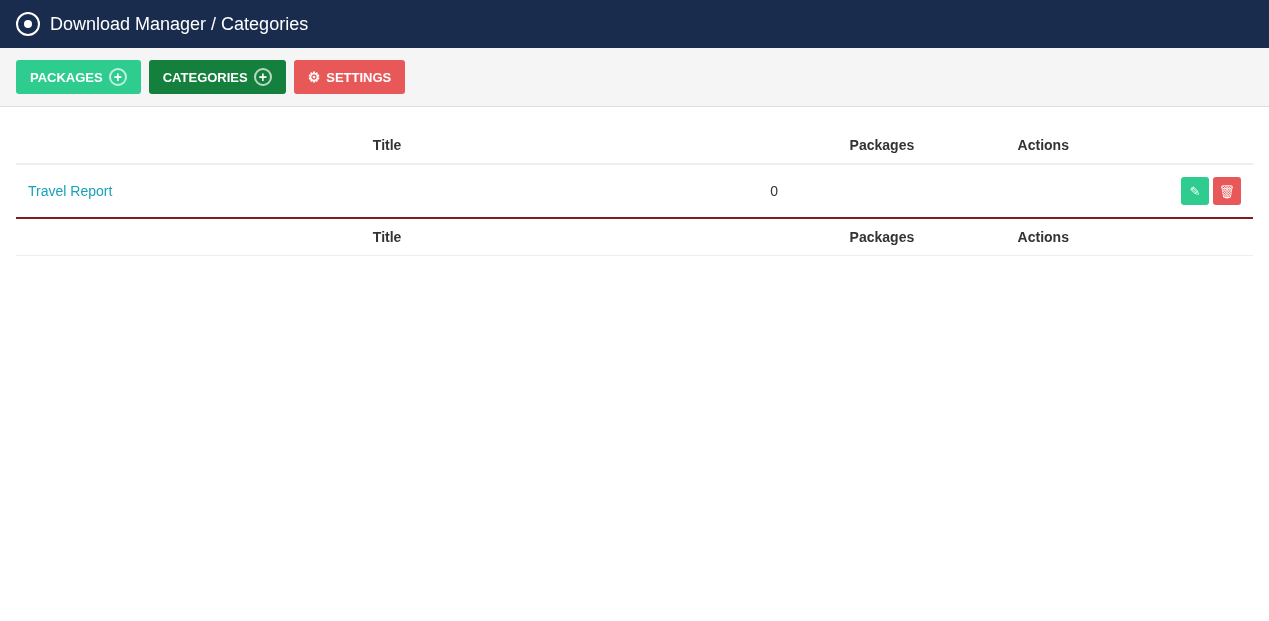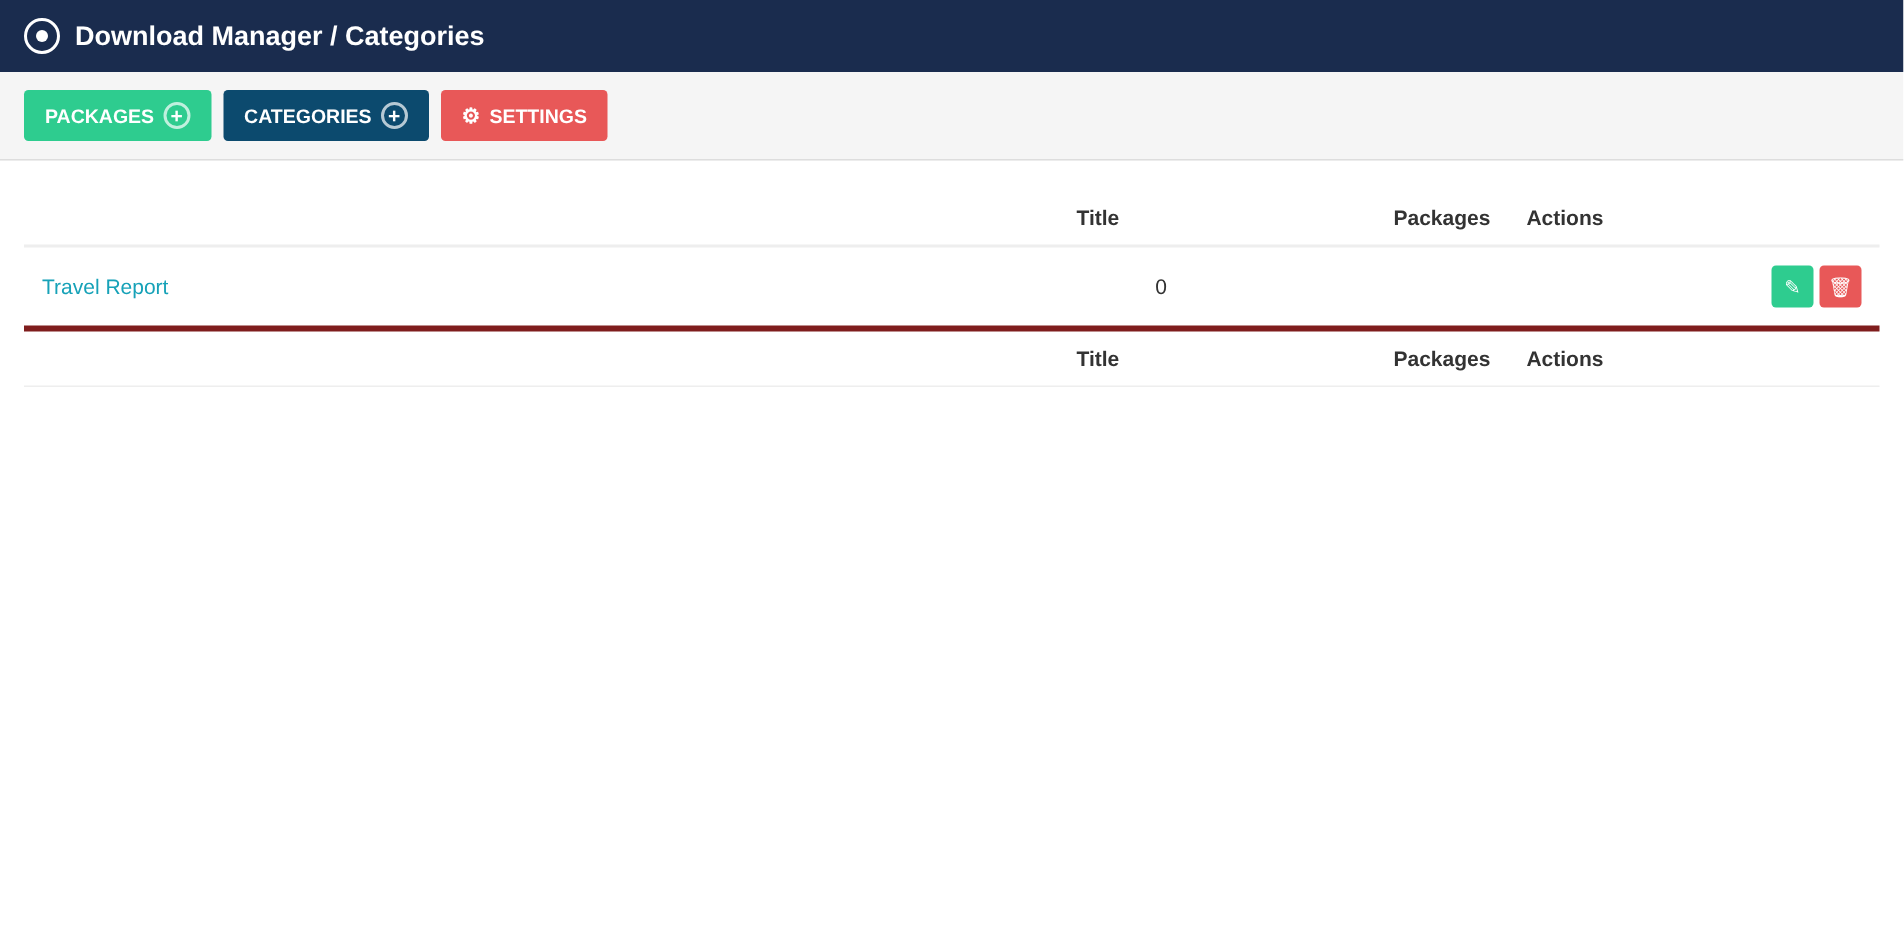--- a/index.html
+++ b/index.html
@@ -26,21 +26,21 @@
       flex-shrink: 0;
     }
     .header-icon-inner {
       width: 8px;
       height: 8px;
       background: #fff;
       border-radius: 50%;
     }
     .header-title {
       font-size: 18px;
-      font-weight: bold;
+      font-weight: normal;
     }
 
     
     .toolbar {
       background: #f5f5f5;
       padding: 12px 16px;
       display: flex;
       gap: 8px;
       border-bottom: 1px solid #ddd;
     }
@@ -51,21 +51,21 @@
       padding: 8px 14px;
       border: none;
       border-radius: 3px;
       cursor: pointer;
       font-size: 13px;
       font-weight: bold;
       text-transform: uppercase;
       color: #fff;
     }
     .btn-packages { background-color: #2ecc8f; }
-    .btn-categories { background-color: #0c4a6e; }
+    .btn-categories { background-color: #15803d; }
     .btn-settings { background-color: #e85858; }
     .btn-plus {
       display: inline-flex;
       align-items: center;
       justify-content: center;
       width: 18px;
       height: 18px;
       border-radius: 50%;
       border: 2px solid rgba(255,255,255,0.7);
       font-size: 14px;
@@ -79,29 +79,29 @@
     .content {
       padding: 20px 16px;
     }
 
     
     .table {
       width: 100%;
       border-collapse: collapse;
     }
     .table th {
-      text-align: right;
+      text-align: center;
       padding: 10px 12px;
       font-weight: bold;
       color: #333;
       border-bottom: 2px solid #eee;
     }
     .table td {
       padding: 12px 12px;
-      border-bottom: 4px solid #7f1d1d;
+      border-bottom: 2px solid #7f1d1d;
       color: #333;
     }
     .table tr:nth-child(even) td {
       background-color: #f9f9f9;
     }
     .table tr:nth-child(odd) td {
       background-color: #fff;
     }
     .table .col-title { width: 60%; }
     .table .col-packages { width: 20%; }

